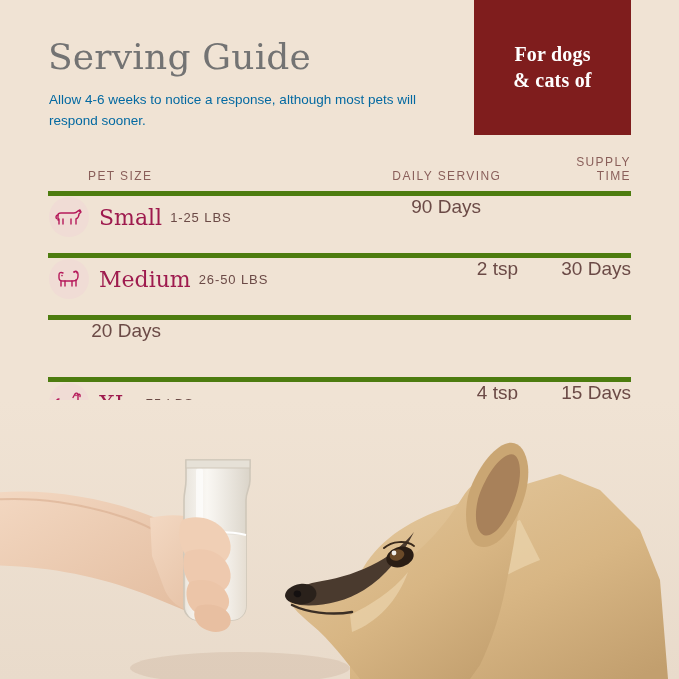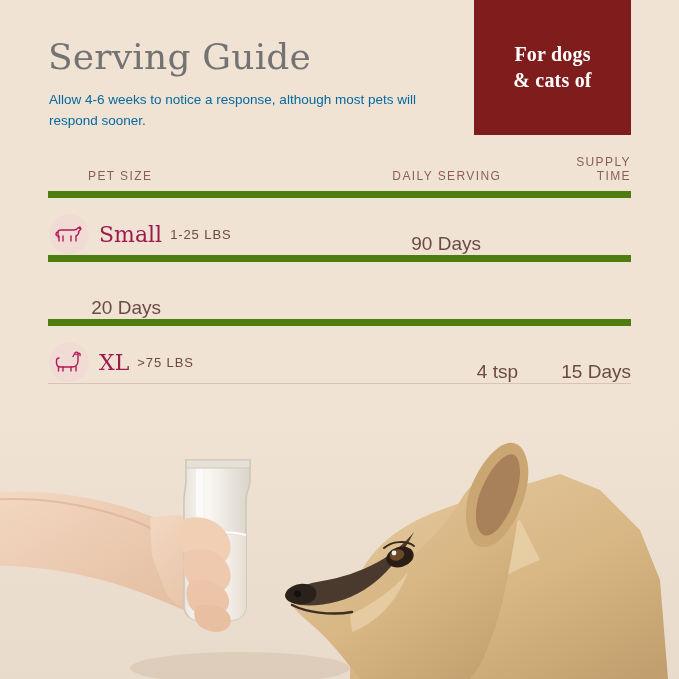--- a/index.html
+++ b/index.html
@@ -82,23 +82,23 @@
   .head-row div {
     font-size: 12px;
     letter-spacing: 1.4px;
     color: #8a5f5a;
     text-transform: uppercase;
     margin-left: 40px;
   }
 
   .row {
     display: flex;
-    align-items: flex-end;
+    align-items: flex-start;
     height: 57px;
-    border-top: 7px solid #4d7c0f;
+    border-top: 5px solid #4d7c0f;
   }
   .row .col-1 {
     display: flex;
     align-items: center;
   }
   .icon-wrap {
     width: 42px;
     height: 42px;
     margin-right: 9px;
     display: flex;
@@ -175,20 +175,38 @@
               <path d="M4 8 C2 8 1.5 10 2.5 11.5"></path>
             </svg>
           </span>
         </span>
         <span class="size-name">Small</span>
         <span class="size-range">1-25 LBS</span>
       </div>
       <div class="col-3 supply">90 Days</div>
     </div>
 
+    <div class="row">
+      <div class="col-1">
+        <span class="icon-wrap">
+          <span class="icon-circle">
+            <svg width="28" height="24" viewBox="0 0 28 24" fill="none" stroke="#b5195a" stroke-width="1.4" stroke-linecap="round" stroke-linejoin="round">
+              <path d="M8 6 C6 5 4 5.5 4 8 L4 11 C4 13 6 14 8 14 L18 14 C21 14 23 12 23 9 L23 7 C23 5 21 4 19 5"></path>
+              <path d="M6 14 L6 19 M10 14 L10 19 M17 14 L17 19 M21 13 L21 19"></path>
+              <path d="M19 5 C20.5 3.5 22 4 22 6"></path>
+              <circle cx="7" cy="8.6" r="0.8" fill="#b5195a" stroke="none"></circle>
+            </svg>
+          </span>
+        </span>
+        <span class="size-name">Medium</span>
+        <span class="size-range">26-50 LBS</span>
+      </div>
+      <div class="col-2 serving">2 tsp</div>
+      <div class="col-3 supply">30 Days</div>
+    </div>
 
     <div class="row">
       <div class="col-3 supply">20 Days</div>
     </div>
 
     <div class="row">
       <div class="col-1">
         <span class="icon-wrap">
           <span class="icon-circle">
             <svg width="30" height="26" viewBox="0 0 30 26" fill="none" stroke="#b5195a" stroke-width="1.4" stroke-linecap="round" stroke-linejoin="round">

